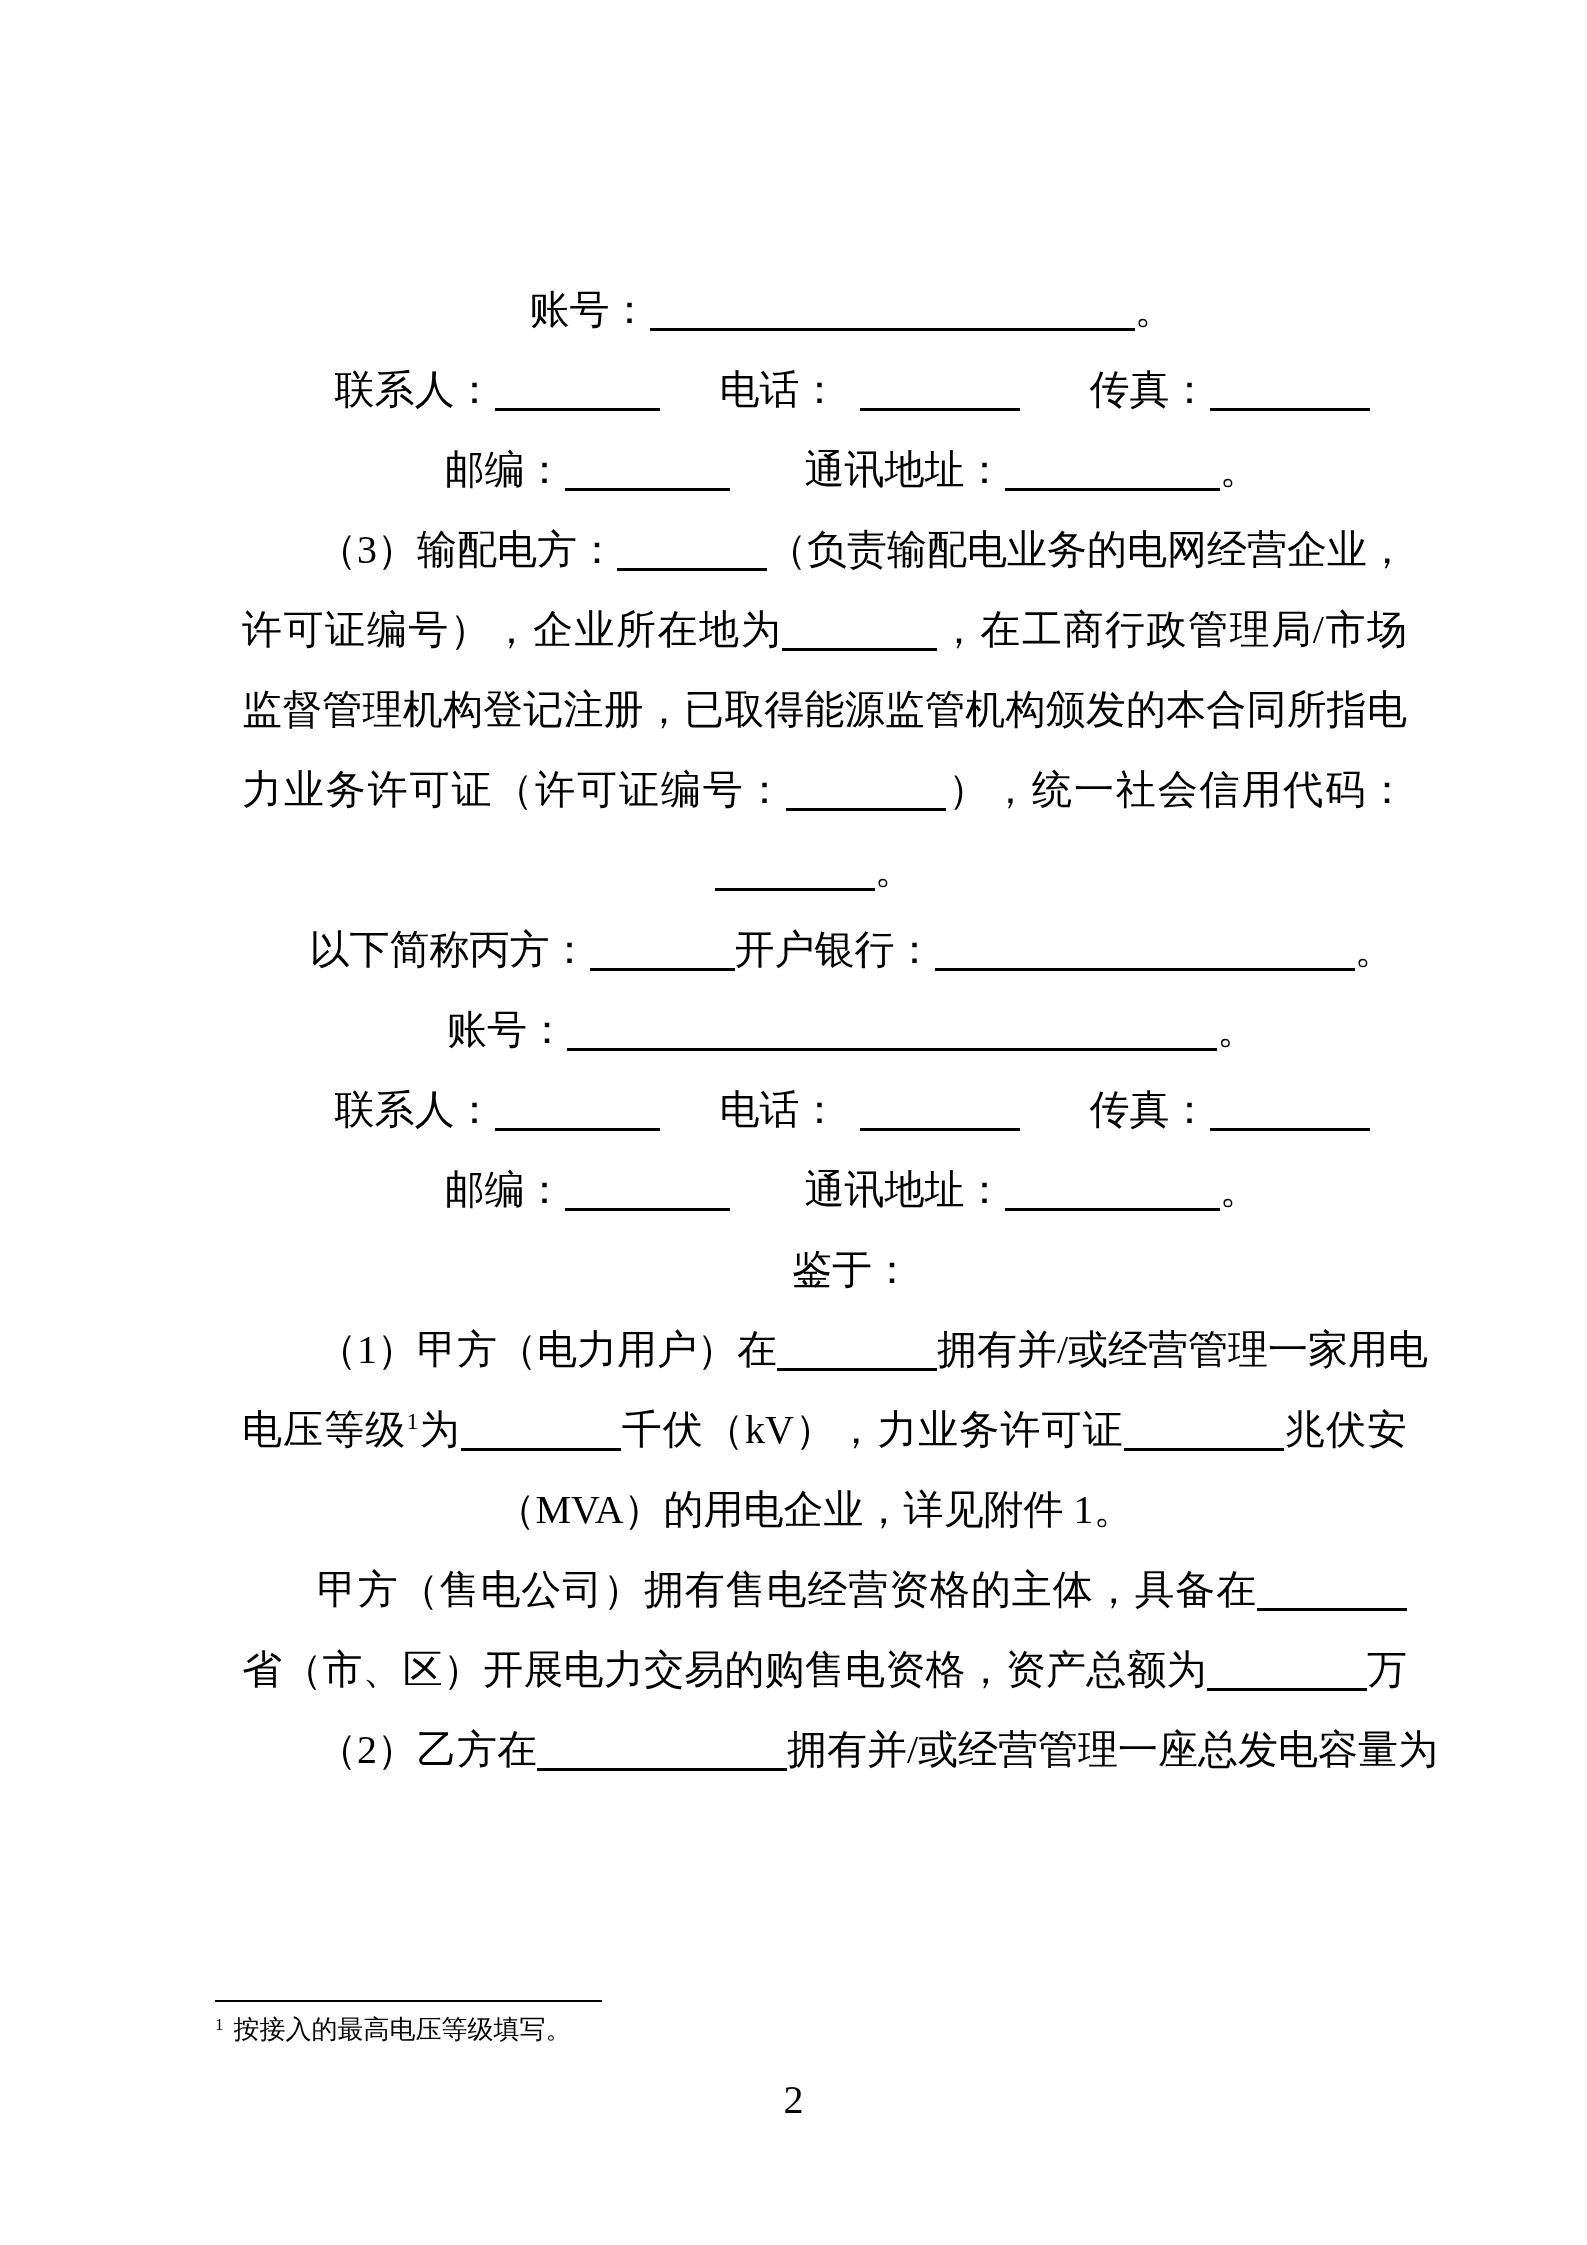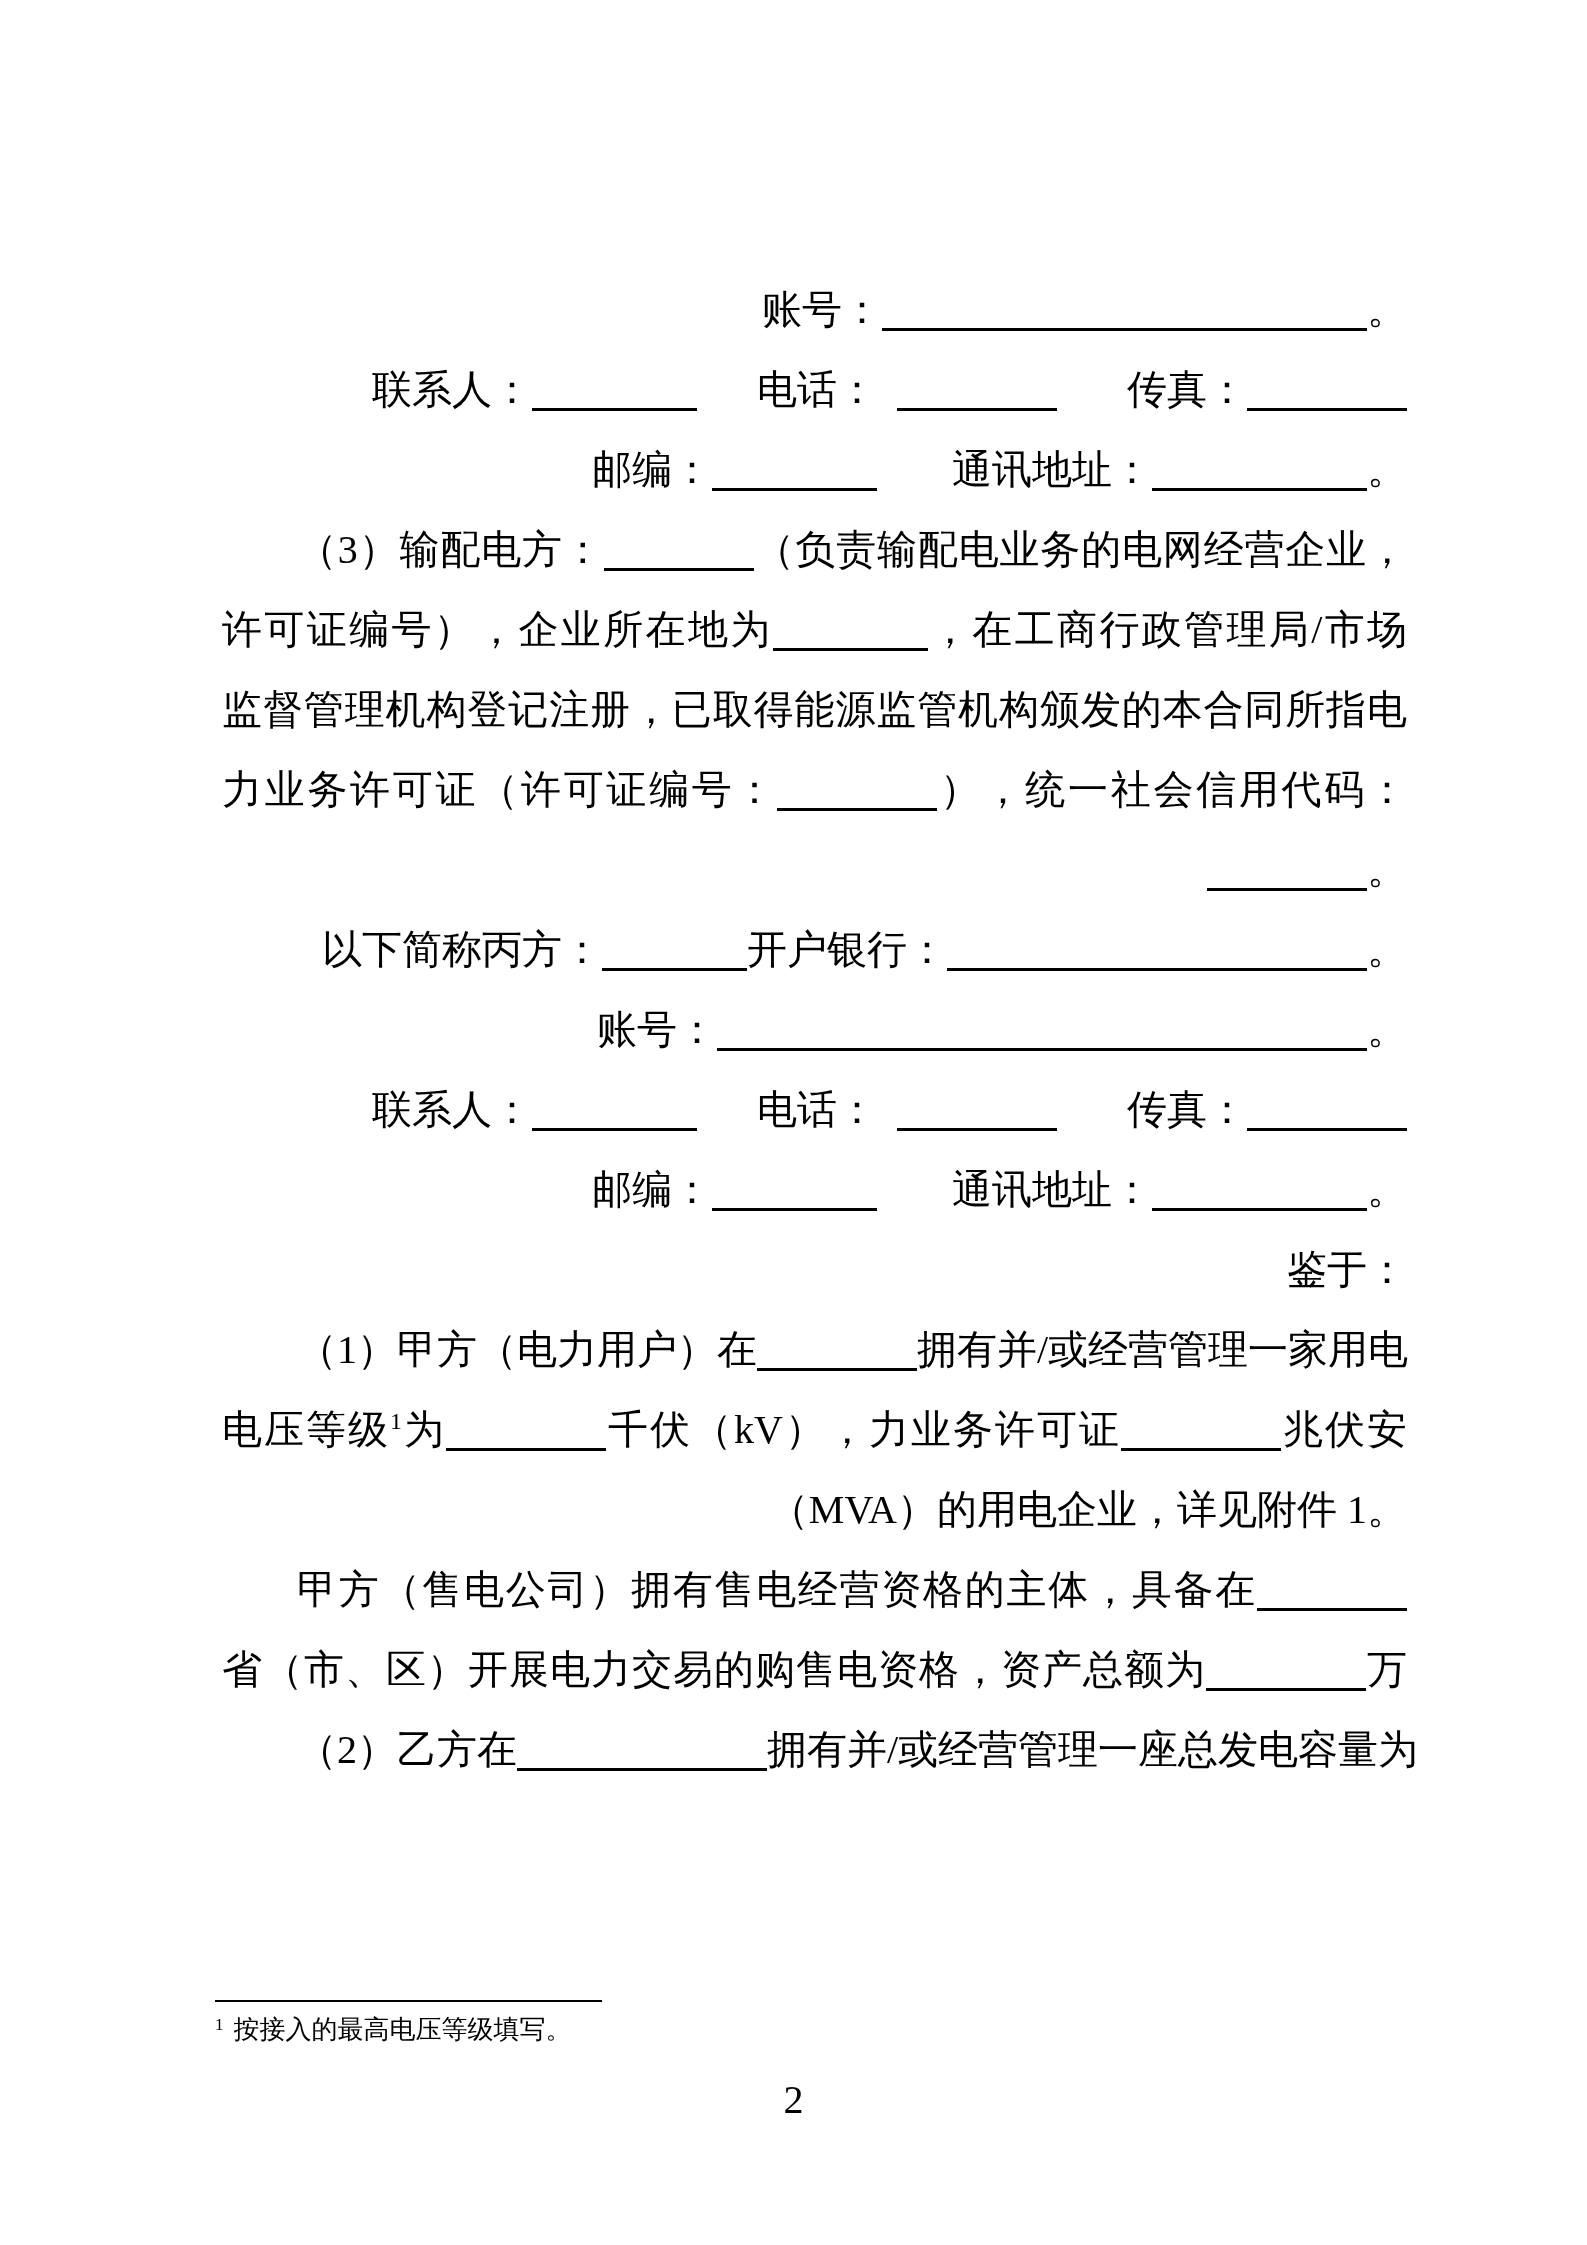--- a/index.html
+++ b/index.html
@@ -16,26 +16,27 @@
     position: absolute;
     left: 222px;
     top: 270px;
     width: 1185px;
     font-size: 40px;
     line-height: 80px;
   }
   .line {
     height: 80px;
     white-space: nowrap;
-    text-align: right;
+    text-align: center;
   }
   .line.justify {
     text-align: justify;
     text-align-last: justify;
     text-justify: inter-character;
+    margin-left: 20px;
   }
   .line.indent { text-indent: 75px; }
   .blank {
     display: inline-block;
     height: 2px;
     border-bottom: 3px solid #000000;
     vertical-align: -8px;
   }
   .gap { display: inline-block; height: 1px; }
   sup.fnref {

